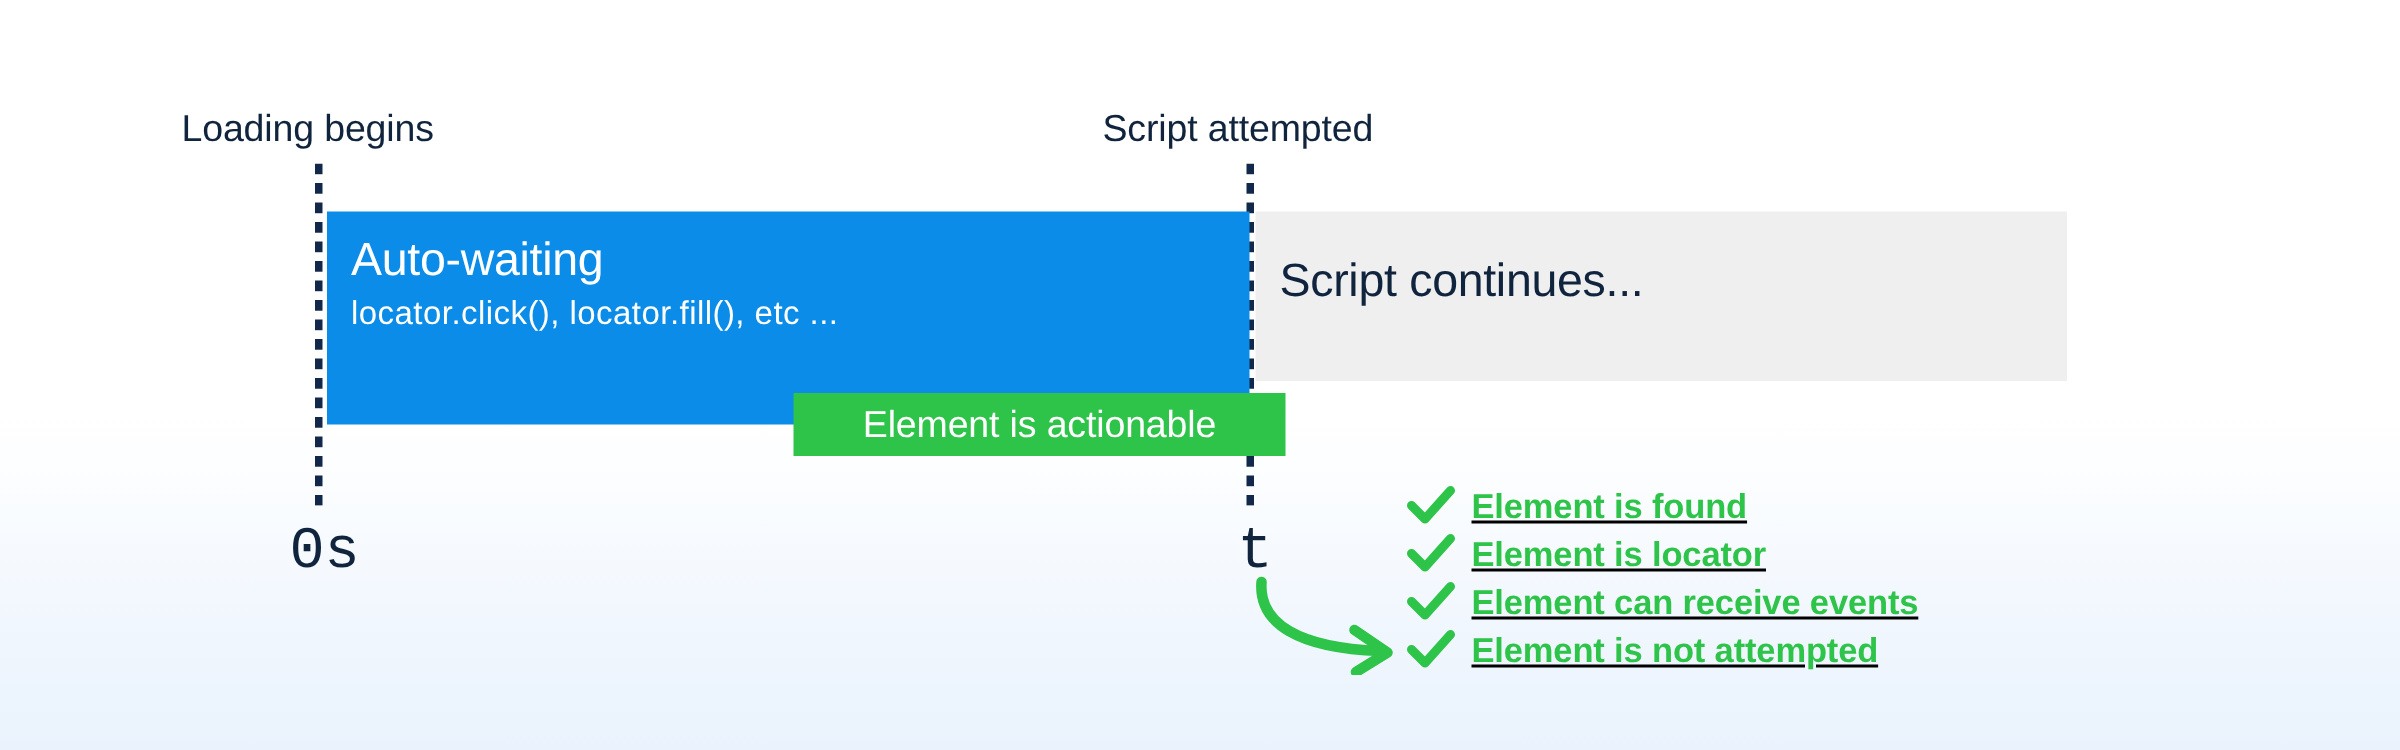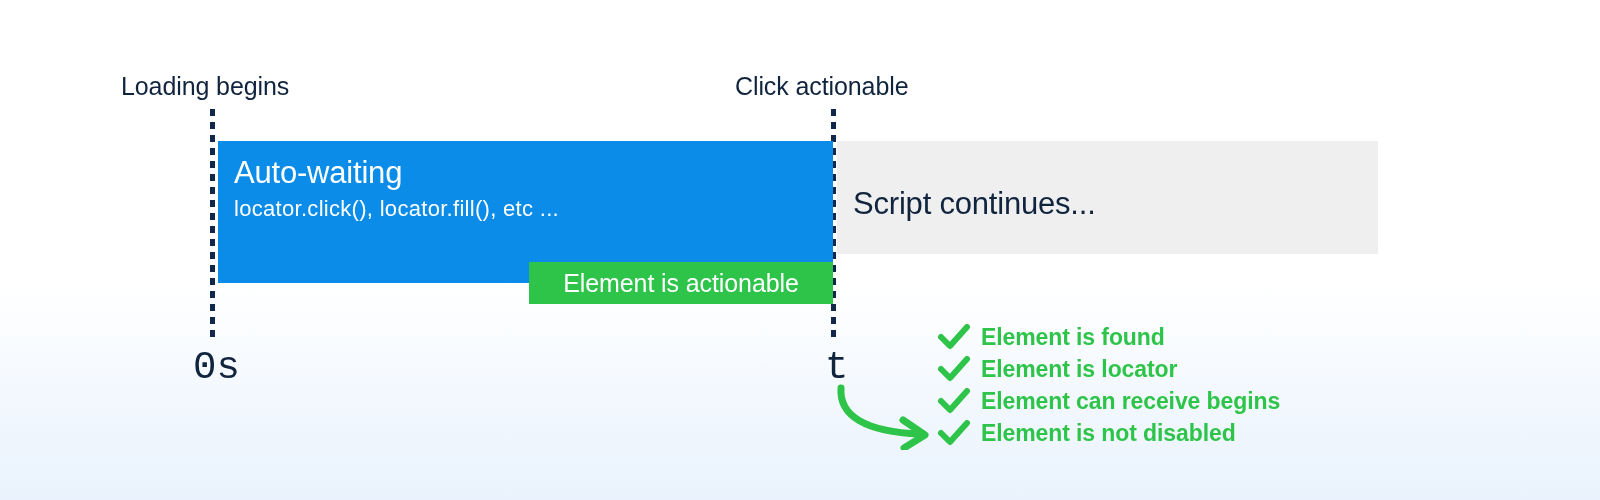--- a/index.html
+++ b/index.html
@@ -82,36 +82,36 @@
   }
 
   #bar-script {
     position: absolute;
     left: 837px;
     top: 117px;
     width: 541px;
     height: 113px;
     background: #efefef;
     box-sizing: border-box;
-    padding: 43px 0 0 16px;
+    padding: 26px 0 0 16px;
   }
   #bar-script .script-title {
     font-size: 31px;
     color: #10243e;
     line-height: 40px;
     letter-spacing: -0.2px;
     font-family: "Liberation Sans", sans-serif;
   }
 
   
   #badge-actionable {
     position: absolute;
     left: 529px;
     top: 238px;
-    width: 304px;
+    width: 328px;
     height: 42px;
     background: #2ec košu;
     background: #2ec449;
     color: #ffffff;
     font-size: 25px;
     line-height: 42px;
     text-align: center;
     font-family: "Liberation Sans", sans-serif;
     letter-spacing: -0.1px;
   }
@@ -138,20 +138,21 @@
   
   #checklist {
     position: absolute;
     left: 938px;
     top: 297px;
   }
   .check-row {
     display: flex;
     align-items: center;
     height: 32px;
+    text-decoration: underline;
   }
   .check-mark {
     width: 32px;
     height: 26px;
     flex: 0 0 32px;
     margin-right: 11px;
     display: block;
   }
   .check-text {
     font-size: 23px;
@@ -162,21 +163,21 @@
     white-space: nowrap;
   }
 </style>
 </head>
 <body>
 
 <div id="stage">
 
   <div class="top-label" id="label-loading">Loading begins</div>
 
-  <div class="top-label" id="label-click">Click actionable</div>
+  <div class="top-label" id="label-click">Script attempted</div>
 
   <div class="guide" id="guide-start"></div>
   <div class="guide" id="guide-end"></div>
 
   <div id="bar-auto">
     <div class="bar-title">Auto-waiting</div>
     <div class="bar-code">locator.click(), locator.fill(), etc ...</div>
   </div>
 
   <div id="bar-script">
@@ -207,25 +208,25 @@
         <path d="M3 13 L 12 22 L 29 3" fill="none" stroke="#2ec449" stroke-width="6" stroke-linecap="round" stroke-linejoin="round"></path>
       </svg>
       <span class="check-text">Element is locator</span>
     </div>
 
 
     <div class="check-row">
       <svg class="check-mark" viewBox="0 0 32 26">
         <path d="M3 13 L 12 22 L 29 3" fill="none" stroke="#2ec449" stroke-width="6" stroke-linecap="round" stroke-linejoin="round"></path>
       </svg>
-      <span class="check-text">Element can receive begins</span>
-    </div>
-
-    <div class="check-row">
-      <svg class="check-mark" viewBox="0 0 32 26">
-        <path d="M3 13 L 12 22 L 29 3" fill="none" stroke="#2ec449" stroke-width="6" stroke-linecap="round" stroke-linejoin="round"></path>
-      </svg>
-      <span class="check-text">Element is not disabled</span>
+      <span class="check-text">Element can receive events</span>
+    </div>
+
+    <div class="check-row">
+      <svg class="check-mark" viewBox="0 0 32 26">
+        <path d="M3 13 L 12 22 L 29 3" fill="none" stroke="#2ec449" stroke-width="6" stroke-linecap="round" stroke-linejoin="round"></path>
+      </svg>
+      <span class="check-text">Element is not attempted</span>
     </div>
 
   </div>
 
 </div>
 
 </body></html>

